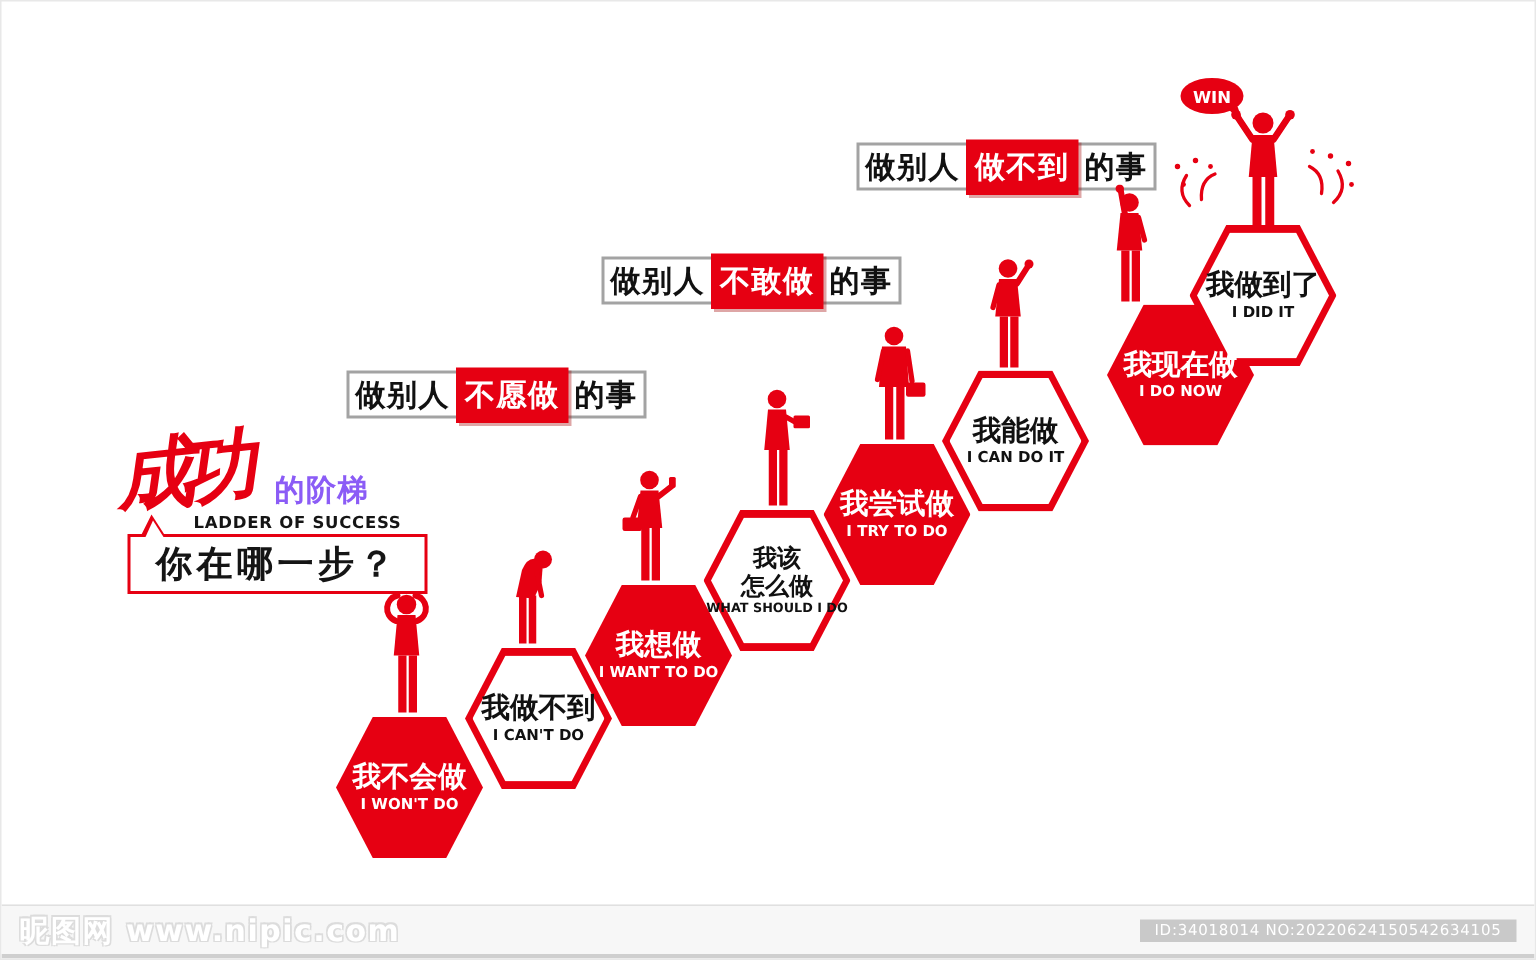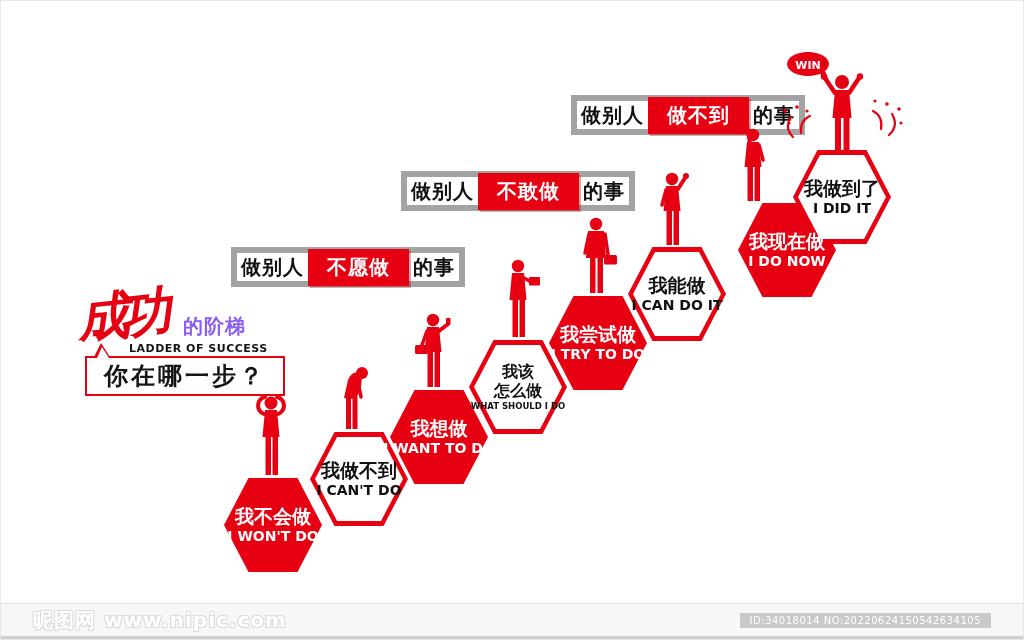--- a/index.html
+++ b/index.html
@@ -35,60 +35,60 @@
     border-bottom:11px solid #ffffff;z-index:3;
   }
   .question-tail-border{
     position:absolute;left:93px;top:342px;width:0;height:0;
     border-left:7px solid transparent;border-right:9px solid transparent;
     border-bottom:14px solid #e60012;z-index:2;
   }
   
   .banner{
     position:absolute;display:flex;align-items:center;
-    border:6px solid #a3a3a3;background:#fff;height:28px;
+    border:2px solid #a3a3a3;background:#fff;height:28px;
   }
   .banner .prefix,.banner .suffix{
     color:#111;font-weight:bold;font-size:20px;letter-spacing:1px;
     padding:0 4px;white-space:nowrap;
   }
   .banner .highlight{
     background:#e60012;color:#fff;font-weight:bold;font-size:20px;
-    letter-spacing:1px;padding:5px 19px;margin:-5px 0;white-space:nowrap;
+    letter-spacing:1px;padding:5px 6px;margin:-5px 0;white-space:nowrap;
     box-shadow:2px 2px 0 rgba(160,0,0,0.35);
   }
   
   .hexwrap{position:absolute;width:98px;height:94px;text-align:right;}
   .hex{
     position:absolute;inset:0;
     clip-path:polygon(25% 0%,75% 0%,100% 50%,75% 100%,25% 100%,0% 50%);
     background:#e60012;
   }
   .hex-inner{
     position:absolute;inset:5px;
     clip-path:polygon(25% 0%,75% 0%,100% 50%,75% 100%,25% 100%,0% 50%);
     background:#ffffff;
   }
   .hex-label{
     position:absolute;inset:0;display:flex;flex-direction:column;
     align-items:center;justify-content:center;z-index:2;gap:1px;
   }
   .hex-label .zh{font-weight:bold;font-size:19px;line-height:1.15;white-space:nowrap;}
   .hex-label.small-zh .zh{font-size:16px;}
-  .hex-label .en{font-weight:bold;font-size:14px;letter-spacing:0;white-space:nowrap;}
+  .hex-label .en{font-weight:bold;font-size:10px;letter-spacing:0;white-space:nowrap;}
   .variant-red .hex-label{color:#ffffff;}
   .variant-white .hex-label{color:#111111;}
   
   .figure{position:absolute;}
   
   .footer-bar{
     position:absolute;left:0;right:0;bottom:0;height:36px;
     background:#f7f7f7;border-top:1px solid #e0e0e0;border-bottom:3px solid #cfcfcf;
     box-sizing:border-box;display:flex;align-items:center;justify-content:space-between;
-    padding:0 32px;
+    padding:0 12px;
     gap:40px;
   }
   .watermark{
     color:#ffffff;font-weight:bold;font-size:20px;letter-spacing:1px;
     text-shadow:-1px -1px 0 #dcdcdc,1px -1px 0 #dcdcdc,-1px 1px 0 #dcdcdc,1px 1px 0 #dcdcdc;
     white-space:nowrap;
   }
   .id-badge{
     background:#c9c9c9;color:#ffffff;font-size:10px;letter-spacing:0.5px;
     padding:2px 10px;white-space:nowrap;

